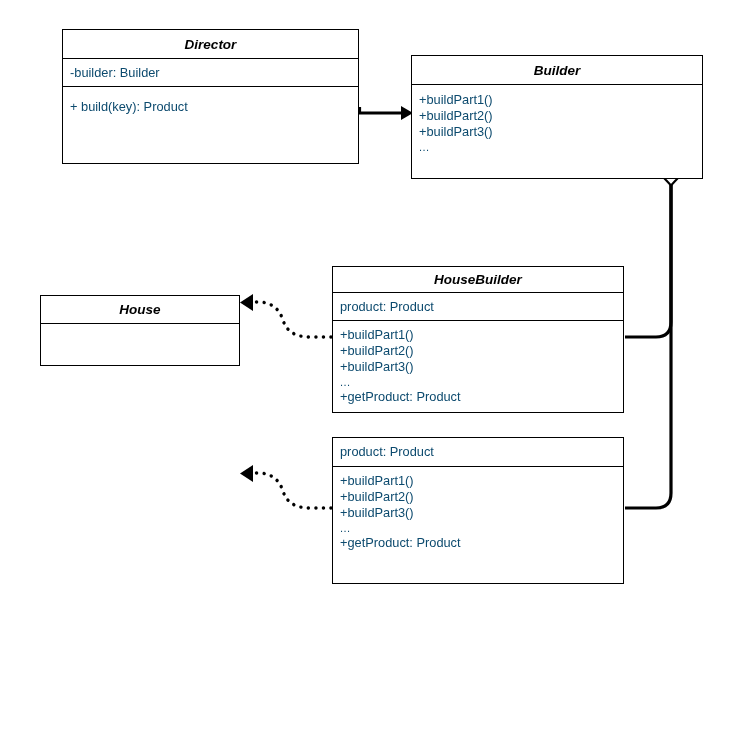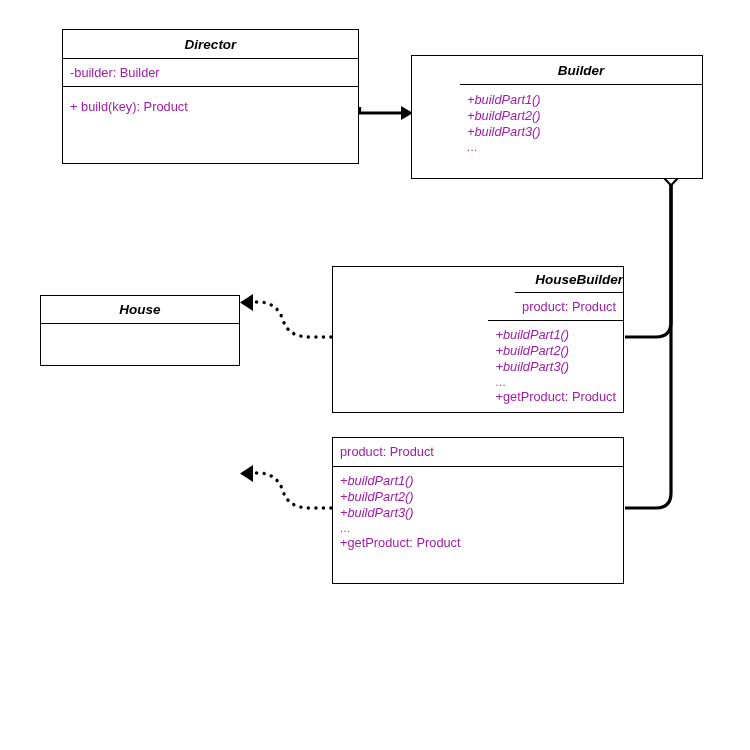--- a/index.html
+++ b/index.html
@@ -36,24 +36,24 @@
     font-size:13.5px;
     color:#000;
     display:flex;
     align-items:center;
     justify-content:center;
   }
   .member-list{
     padding:6px 7px 6px 7px;
     font-size:12.8px;
     line-height:16px;
-    color:#a21caf;
+    color:#0c4a6e;
   }
   .member{white-space:pre;}
-  .member.abstract{font-style:italic;}
+  .member.abstract{}
   .member.ellipsis{letter-spacing:0.5px;font-size:11px;line-height:14px;}
   .spacer{flex:1 1 auto;}
 </style>
 </head>
 <body>
 
 <div id="canvas">
 
   <svg id="edges" viewBox="0 0 750 750" xmlns="http://www.w3.org/2000/svg">
 
@@ -88,36 +88,36 @@
   <div class="uml-class" id="cls-director" style="left:62px;top:25px;width:297px;height:135px;">
     <div class="compartment class-name" style="height:28px;">Director</div>
     <div class="compartment member-list" style="height:28px;">
       <div class="member">-builder: Builder</div>
     </div>
     <div class="compartment member-list spacer" style="padding-top:12px;">
       <div class="member">+ build(key): Product</div>
     </div>
   </div>
 
-  <div class="uml-class" id="cls-builder" style="left:411px;top:51px;width:292px;height:124px;padding-left:48px;">
+  <div class="uml-class" id="cls-builder" style="left:411px;top:51px;width:292px;height:124px;">
     <div class="compartment class-name" style="height:28px;">Builder</div>
     <div class="compartment member-list spacer" style="padding-top:7px;">
       <div class="member abstract">+buildPart1()</div>
       <div class="member abstract">+buildPart2()</div>
       <div class="member abstract">+buildPart3()</div>
       <div class="member ellipsis">...</div>
     </div>
   </div>
 
   <div class="uml-class" id="cls-house" style="left:40px;top:263px;width:200px;height:71px;margin-top:28px;">
     <div class="compartment class-name" style="height:27px;">House</div>
     <div class="compartment member-list spacer"></div>
   </div>
 
-  <div class="uml-class" id="cls-housebuilder" style="left:332px;top:262px;width:292px;height:147px;align-items:flex-end;">
+  <div class="uml-class" id="cls-housebuilder" style="left:332px;top:262px;width:292px;height:147px;">
     <div class="compartment class-name" style="height:25px;">HouseBuilder</div>
     <div class="compartment member-list" style="height:28px;">
       <div class="member">product: Product</div>
     </div>
     <div class="compartment member-list spacer">
       <div class="member abstract">+buildPart1()</div>
       <div class="member abstract">+buildPart2()</div>
       <div class="member abstract">+buildPart3()</div>
       <div class="member ellipsis">...</div>
       <div class="member">+getProduct: Product</div>

